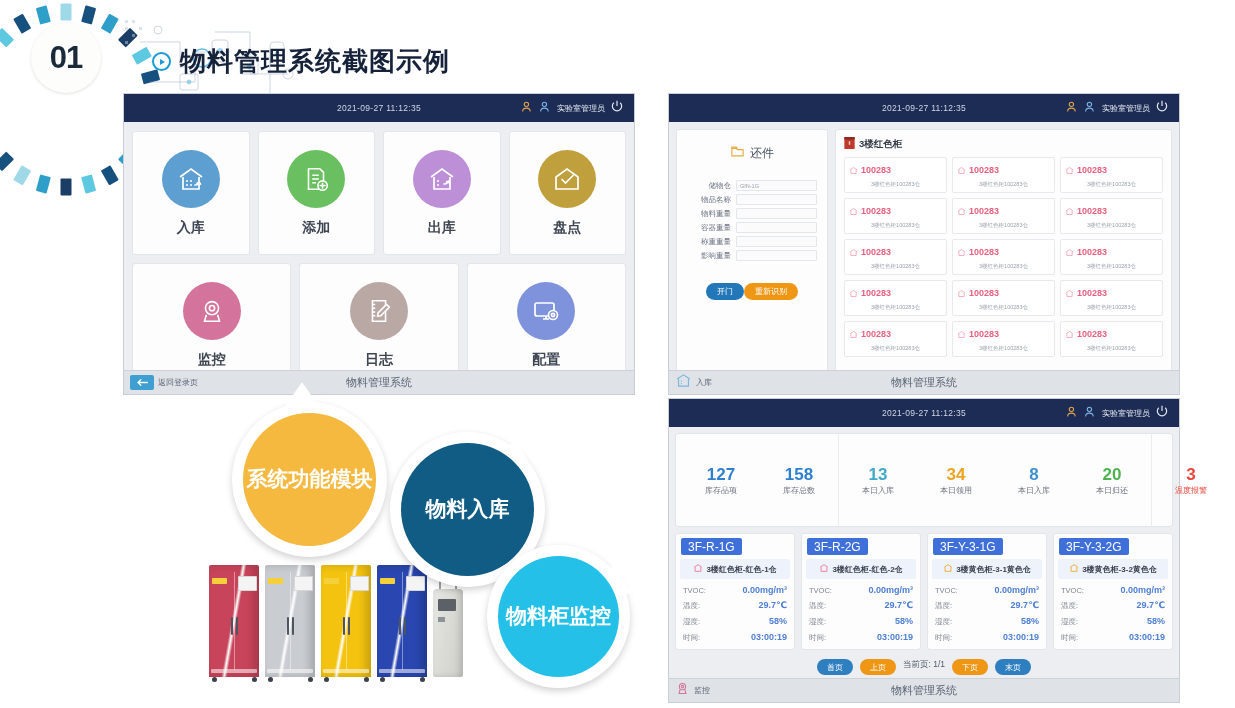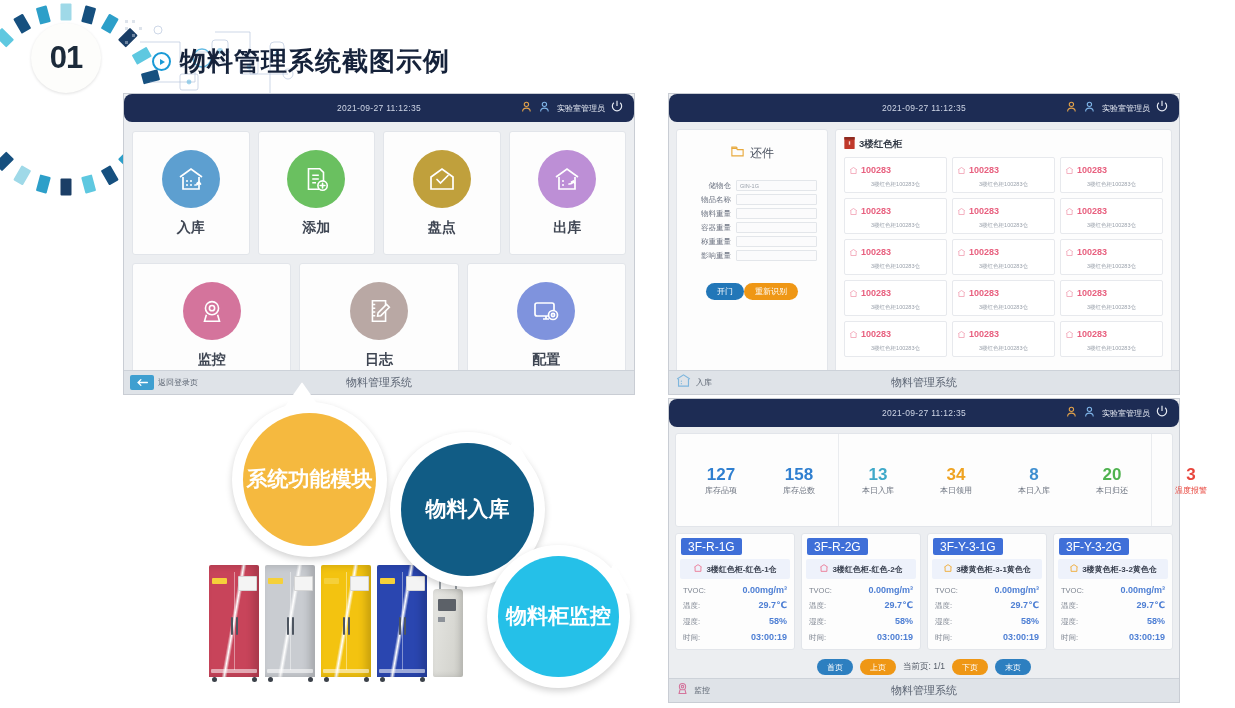--- a/index.html
+++ b/index.html
@@ -39,21 +39,21 @@
   .title-badge i {
     width: 0; height: 0; border-left: 5px solid #1a9ad6;
     border-top: 3.5px solid transparent; border-bottom: 3.5px solid transparent;
     margin-left: 2px;
   }
 
   
   .app-window { position: absolute; background: #eceef1; border: 1px solid #c9cdd4; }
   .app-bar {
     height: 28px; background: #1d2c54; display: flex; align-items: center;
-    position: relative; color: #e8ecf4; border-radius: 8px;
+    position: relative; color: #e8ecf4;
   }
   .app-bar .datetime {
     position: absolute; left: 0; right: 0; text-align: center;
     font-size: 8.5px; letter-spacing: .3px; color: #cfd6e6;
   }
   .app-bar .right-group {
     margin-left: auto; display: flex; align-items: center; gap: 5px;
     padding-right: 10px; position: relative; z-index: 2;
   }
   .app-bar .user-name { font-size: 8px; color: #e6eaf3; }
@@ -158,21 +158,21 @@
   .mc-title {
     display: flex; align-items: center; justify-content: center; gap: 3px;
     background: #eef2fb; margin: 4px 4px 0 4px; padding: 4px 2px; border-radius: 2px;
   }
   .mc-title span { font-size: 8px; color: #3a4150; font-weight: bold; }
   .mc-rows { padding: 6px 7px 0 7px; display: flex; flex-direction: column; gap: 5px; }
   .mc-row { display: flex; justify-content: space-between; align-items: baseline; }
   .mc-k { font-size: 7.5px; color: #7c838f; }
   .mc-v { font-size: 9px; color: #4e7fd4; font-weight: bold; }
 
-  .pager { display: flex; align-items: center; justify-content: center; gap: 7px; margin-top: 9px; }
+  .pager { display: flex; justify-content: center; gap: 7px; margin-top: 9px; }
   .pbtn { padding: 2.5px 10px; border-radius: 9px; font-size: 8px; color: #fff; border: none; cursor: pointer; }
   .pbtn.blue { background: #2d7fc0; }
   .pbtn.orange { background: #ef9715; }
   .pinfo { font-size: 8.5px; color: #555c68; }
 
   
   .callout { position: absolute; border-radius: 50%; background: #ffffff; }
   .callout .inner {
     position: absolute; inset: 11px; border-radius: 50%;
     display: flex; align-items: center; justify-content: center; text-align: center;
@@ -315,40 +315,40 @@
           <svg width="30" height="30" viewBox="0 0 32 32" fill="none" stroke="#fff" stroke-width="1.7">
             <path d="M8 5h12l4 4v18H8z"></path>
               <path d="M12 12h7M12 16h7M12 20h4"></path>
             <circle cx="23" cy="23" r="5" fill="#6ac060"></circle>
               <path d="M23 20.5v5M20.5 23h5" stroke-linecap="round"></path>
           </svg>
         </div>
         <div class="tile-label">添加</div>
       </div>
       <div class="menu-tile">
-        <div class="tile-circle" style="background:#c0a03c">
-          <svg width="32" height="32" viewBox="0 0 32 32" fill="none" stroke="#fff" stroke-width="1.7">
-            <path d="M5 14 L16 6 L27 14v12H5z"></path>
-              <path d="M11 16.5l3.5 3.5L22 12.5" stroke-linecap="round"></path>
-          </svg>
-        </div>
-        <div class="tile-label">盘点</div>
-      </div>
-      <div class="menu-tile">
         <div class="tile-circle" style="background:#bd8fd6">
           <svg width="32" height="32" viewBox="0 0 32 32" fill="none" stroke="#fff" stroke-width="1.7">
             <path d="M5 14 L16 6 L27 14"></path>
               <path d="M8 14v12h16V14"></path>
             <circle cx="12" cy="18" r="1" fill="#fff" stroke="none"></circle>
               <circle cx="12" cy="22" r="1" fill="#fff" stroke="none"></circle>
             <path d="M18 21c3 0 4.5-2 4.5-3m0 0-2 1m2-1 1 2" stroke-linecap="round"></path>
           </svg>
         </div>
         <div class="tile-label">出库</div>
       </div>
+      <div class="menu-tile">
+        <div class="tile-circle" style="background:#c0a03c">
+          <svg width="32" height="32" viewBox="0 0 32 32" fill="none" stroke="#fff" stroke-width="1.7">
+            <path d="M5 14 L16 6 L27 14v12H5z"></path>
+              <path d="M11 16.5l3.5 3.5L22 12.5" stroke-linecap="round"></path>
+          </svg>
+        </div>
+        <div class="tile-label">盘点</div>
+      </div>
     </div>
     <div class="menu-row">
       <div class="menu-tile">
         <div class="tile-circle" style="background:#d4749c">
           <svg width="30" height="30" viewBox="0 0 32 32" fill="none" stroke="#fff" stroke-width="1.7">
             <circle cx="16" cy="13" r="7"></circle>
               <circle cx="16" cy="13" r="2.8"></circle>
             <path d="M10 20 L8 27h16l-2-7"></path>
           </svg>
         </div>

